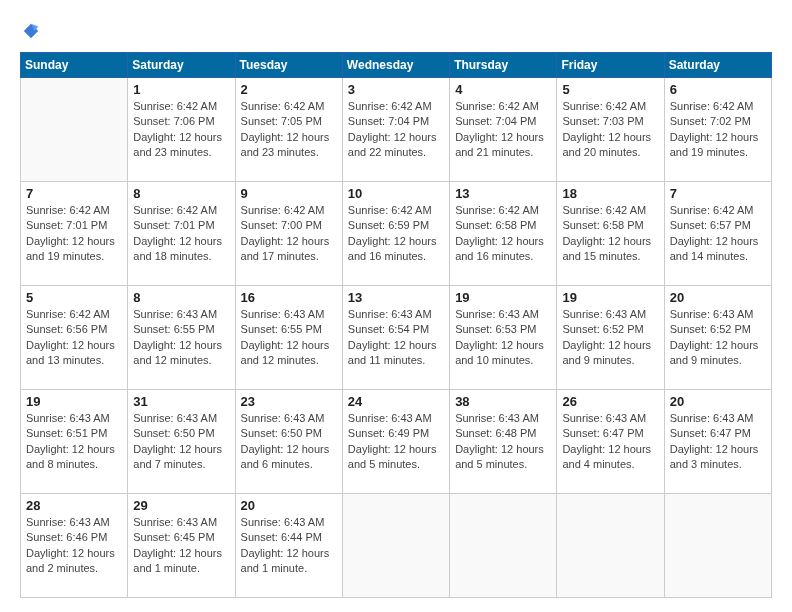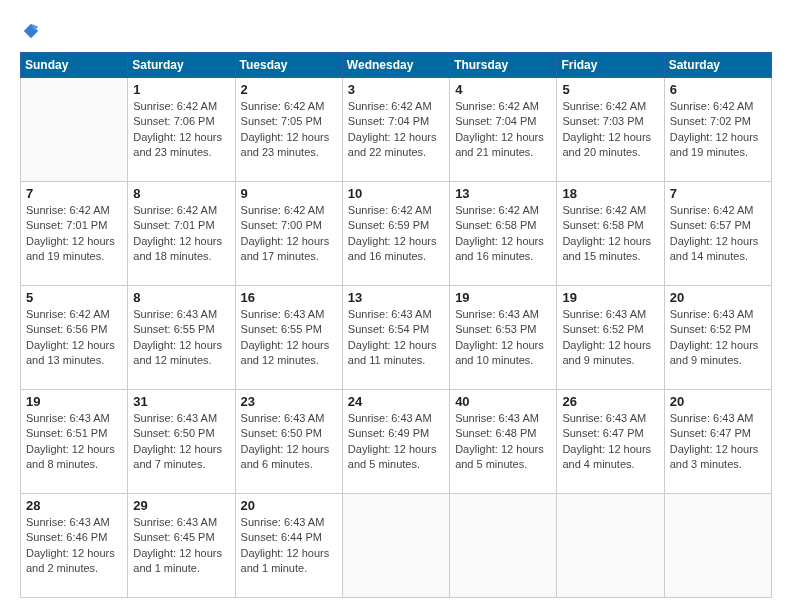--- a/index.html
+++ b/index.html
@@ -311,21 +311,21 @@
 and 6 minutes.</div>
           </td>
           <td>
             <span class="day-number">24</span>
             <div class="day-info" style="white-space: pre-line;">Sunrise: 6:43 AM
 Sunset: 6:49 PM
 Daylight: 12 hours
 and 5 minutes.</div>
           </td>
           <td>
-            <span class="day-number">40</span>
+            <span class="day-number">38</span>
             <div class="day-info" style="white-space: pre-line;">Sunrise: 6:43 AM
 Sunset: 6:48 PM
 Daylight: 12 hours
 and 5 minutes.</div>
           </td>
           <td>
             <span class="day-number">26</span>
             <div class="day-info" style="white-space: pre-line;">Sunrise: 6:43 AM
 Sunset: 6:47 PM
 Daylight: 12 hours

